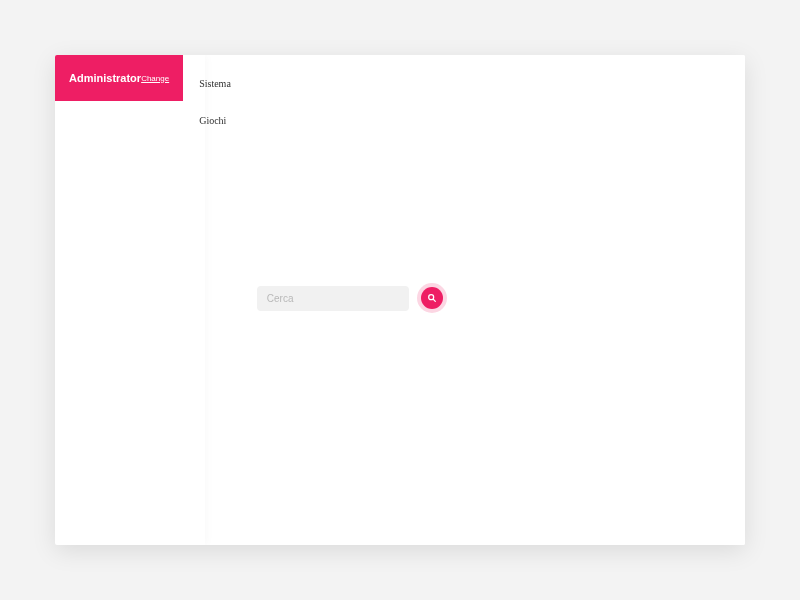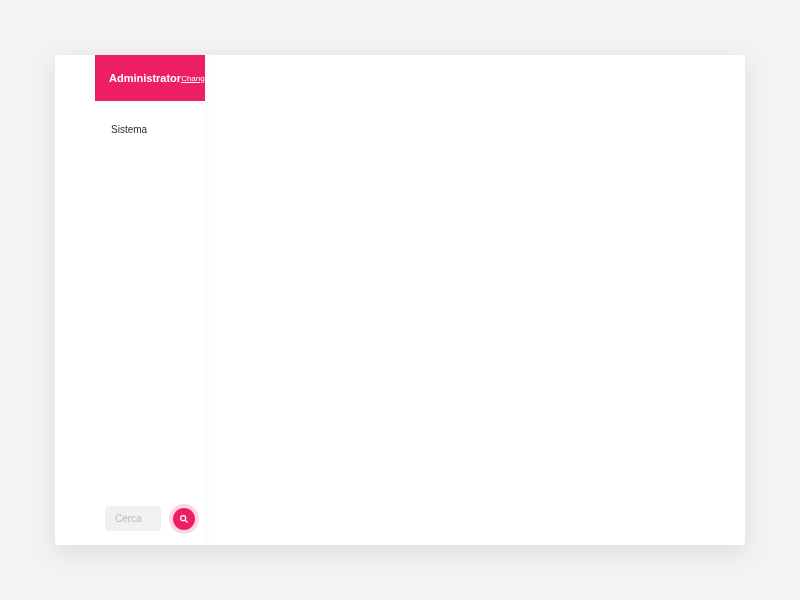--- a/index.html
+++ b/index.html
@@ -19,24 +19,23 @@
       border-radius: 2px;
       box-shadow: 0 6px 24px rgba(0,0,0,0.10);
       display: flex;
       overflow: hidden;
       position: relative;
     }
     .sidebar {
       width: 150px;
       height: 100%;
       display: flex;
-      flex-direction: column;
+      flex-direction: row;
       box-shadow: 0 0 10px rgba(0,0,0,0.04);
       position: relative;
-      padding-left: 40px;
     }
     .sidebar-header {
       background: #ee1e64;
       color: #fff;
       padding: 0 14px;
       height: 46px;
       display: flex;
       align-items: center;
       justify-content: space-between;
     }
@@ -45,20 +44,21 @@
       font-weight: 600;
     }
     .change-link {
       font-size: 8px;
       text-decoration: underline;
       cursor: pointer;
     }
     .nav {
       flex: 1;
       padding-top: 10px;
+      font-family: Liberation Serif, serif;
     }
     .nav-item {
       position: relative;
       padding: 13px 16px;
       font-size: 10px;
       color: #303030;
       cursor: pointer;
     }
     .nav-item.active::before {
       content: "";
@@ -115,20 +115,23 @@
 
     <div class="sidebar-header">
       <span class="sidebar-title">Administrator</span>
       <span class="change-link">Change</span>
     </div>
 
     <nav class="nav">
       <div class="nav-item">
         <span>Sistema</span>
       </div>
+      <div class="nav-item">
+        <span>Giochi</span>
+      </div>
     </nav>
 
     <div class="sidebar-footer">
       <input class="search-input" type="text" placeholder="Cerca" style="">
       <button class="search-button">
         <svg width="10" height="10" viewBox="0 0 24 24" fill="none" stroke="#fff" stroke-width="3" stroke-linecap="round">
           <circle cx="10" cy="10" r="6"></circle>
           <line x1="20" y1="20" x2="15" y2="15"></line>
         </svg>
       </button>

